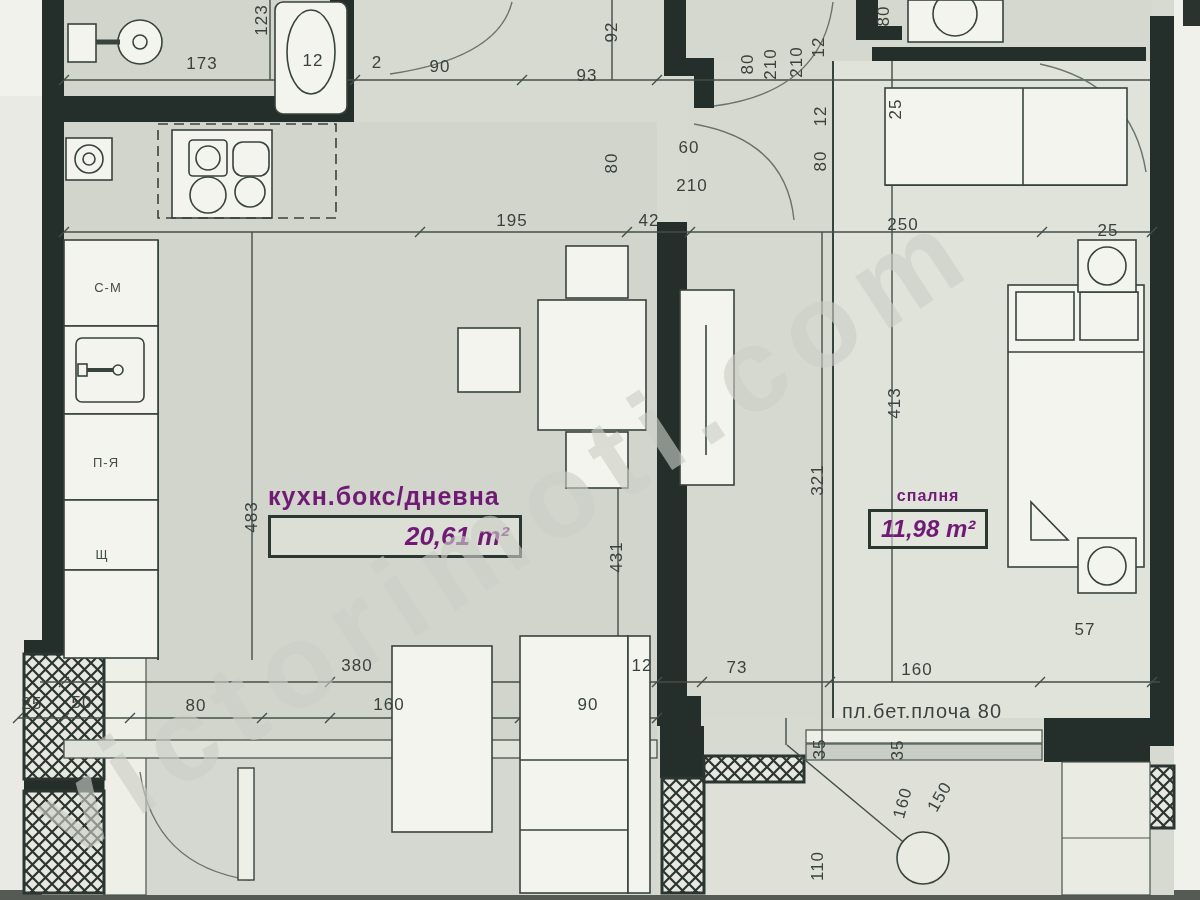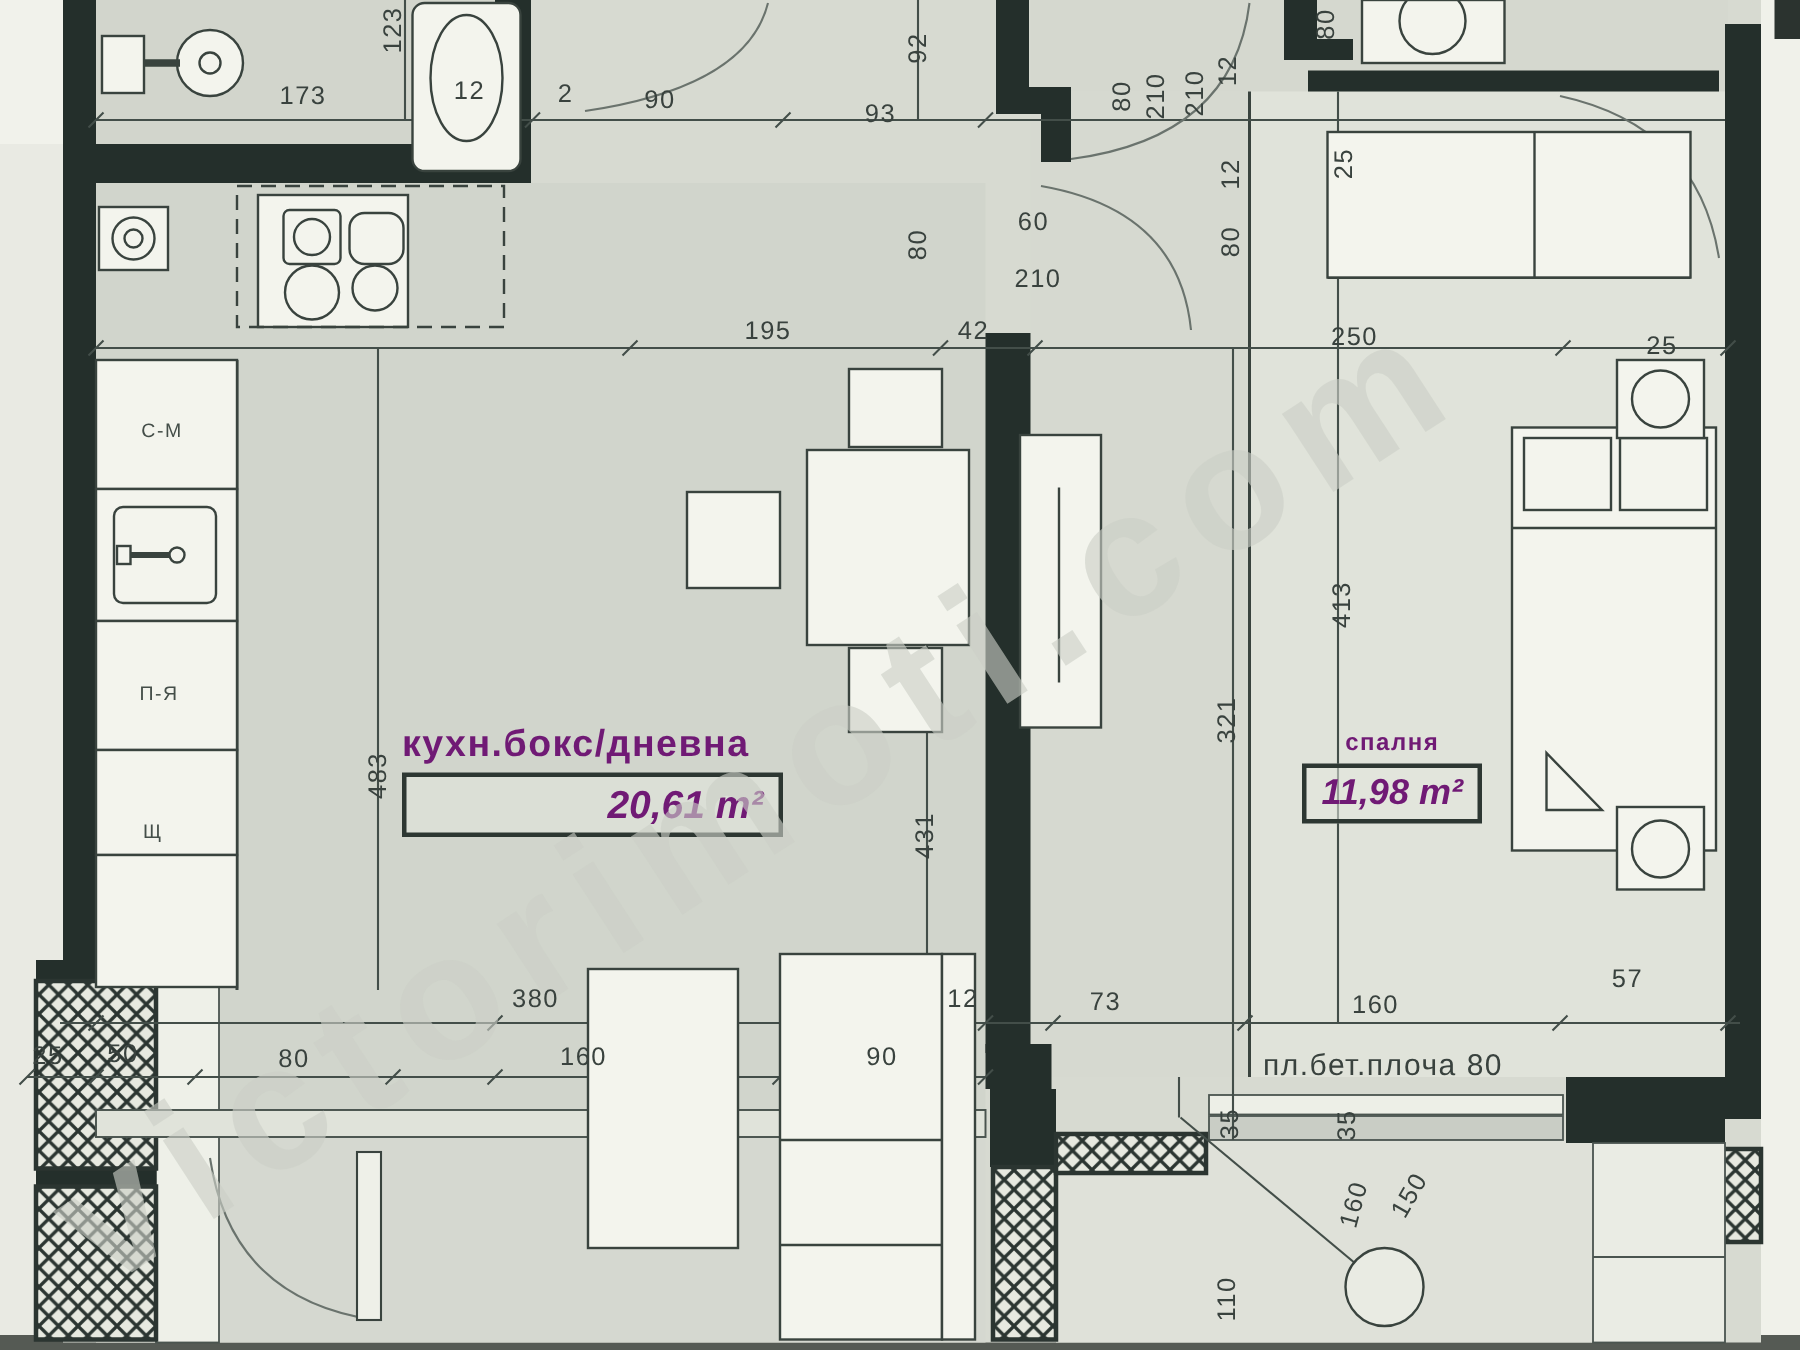--- a/index.html
+++ b/index.html
@@ -236,21 +236,21 @@
       <span class="dim" style="left: 1108px; top: 231px; transform: translate(-50%, -50%) rotate(0deg);">25</span>
       <span class="dim" style="left: 896px; top: 109px; transform: translate(-50%, -50%) rotate(-90deg);">25</span>
       <span class="dim" style="left: 252px; top: 517px; transform: translate(-50%, -50%) rotate(-90deg);">483</span>
       <span class="dim" style="left: 617px; top: 557px; transform: translate(-50%, -50%) rotate(-90deg);">431</span>
       <span class="dim" style="left: 895px; top: 403px; transform: translate(-50%, -50%) rotate(-90deg);">413</span>
       <span class="dim" style="left: 818px; top: 480px; transform: translate(-50%, -50%) rotate(-90deg);">321</span>
       <span class="dim" style="left: 357px; top: 666px; transform: translate(-50%, -50%) rotate(0deg);">380</span>
       <span class="dim" style="left: 642px; top: 666px; transform: translate(-50%, -50%) rotate(0deg);">12</span>
       <span class="dim" style="left: 737px; top: 668px; transform: translate(-50%, -50%) rotate(0deg);">73</span>
       <span class="dim" style="left: 917px; top: 670px; transform: translate(-50%, -50%) rotate(0deg);">160</span>
-      <span class="dim" style="left: 1085px; top: 653px; transform: translate(-50%, -50%) rotate(0deg);">57</span>
+      <span class="dim" style="left: 1085px; top: 630px; transform: translate(-50%, -50%) rotate(0deg);">57</span>
       <span class="dim" style="left: 32px; top: 704px; transform: translate(-50%, -50%) rotate(0deg);">25</span>
       <span class="dim" style="left: 82px; top: 703px; transform: translate(-50%, -50%) rotate(0deg);">50</span>
       <span class="dim" style="left: 196px; top: 706px; transform: translate(-50%, -50%) rotate(0deg);">80</span>
       <span class="dim" style="left: 389px; top: 705px; transform: translate(-50%, -50%) rotate(0deg);">160</span>
       <span class="dim" style="left: 588px; top: 705px; transform: translate(-50%, -50%) rotate(0deg);">90</span>
       <span class="dim" style="left: 820px; top: 749px; transform: translate(-50%, -50%) rotate(-90deg);">35</span>
       <span class="dim" style="left: 898px; top: 750px; transform: translate(-50%, -50%) rotate(-90deg);">35</span>
       <span class="dim" style="left: 903px; top: 803px; transform: translate(-50%, -50%) rotate(-75deg);">160</span>
       <span class="dim" style="left: 940px; top: 797px; transform: translate(-50%, -50%) rotate(-60deg);">150</span>
       <span class="dim" style="left: 818px; top: 866px; transform: translate(-50%, -50%) rotate(-90deg);">110</span>

